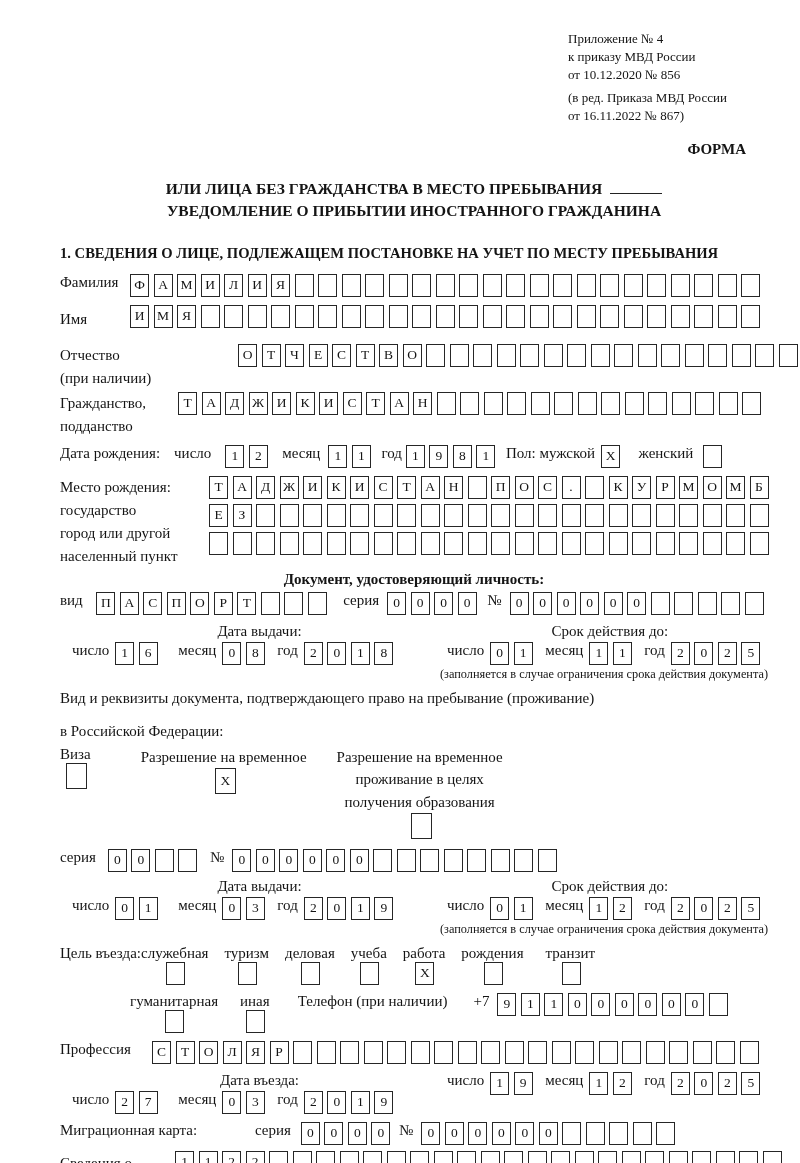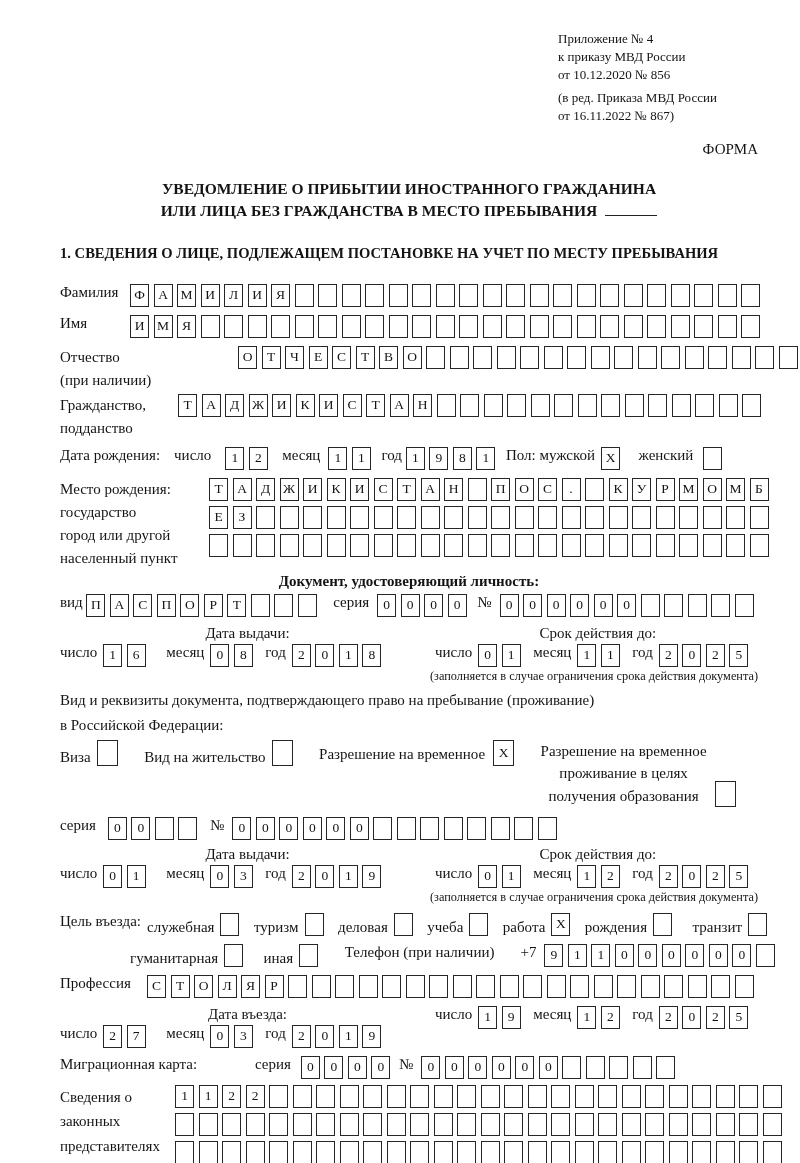--- a/index.html
+++ b/index.html
@@ -1,59 +1,59 @@
 <!DOCTYPE html>
 <html><head>
 <meta charset="utf-8">
 <style>
   html,body{margin:0;padding:0;background:#fff;}
   body{width:800px;height:1163px;overflow:hidden;color:#141414;
        font-family:"Liberation Serif","DejaVu Serif",serif;font-size:15px;}
-  .page{box-sizing:border-box;width:800px;height:1163px;padding:30px 42px 0 60px;}
+  .page{box-sizing:border-box;width:800px;height:1163px;padding:30px 32px 0 60px;}
 
   
   .cbox{box-sizing:border-box;display:inline-block;flex:0 0 auto;width:19px;height:23px;
         border:1.6px solid #262626;margin-right:4.5px;text-align:center;
         font-size:13.5px;line-height:20px;background:#fff;}
   .cbox.big{width:21px;height:26px;line-height:23px;}
   .boxes{display:inline-flex;flex-wrap:nowrap;align-items:flex-start;}
 
   .frow{display:flex;align-items:flex-start;}
   .lbl{white-space:nowrap;}
   .small{font-size:12.3px;}
 
   
   .hdr-block{margin-left:auto;width:200px;font-size:13px;line-height:1.38;}
   .hdr-gap{height:5px;}
-  .forma{text-align:right;font-weight:normal;margin:16px 0 20px 0;font-size:15px;}
+  .forma{text-align:right;font-weight:bold;margin:16px 22px 20px 0;font-size:15px;}
   .title{text-align:center;font-weight:bold;font-size:15.5px;line-height:1.45;margin-bottom:22px;}
   .blank-line{display:inline-block;width:52px;border-bottom:1.7px solid #222;height:13px;margin-left:8px;}
-  .sec-head{font-weight:bold;font-size:14.6px;margin-bottom:22px;}
-
-  .mb2{margin-bottom:2px;gap:28px;}.mb4{margin-bottom:8px;}.mb6{margin-bottom:6px;}
+  .sec-head{font-weight:bold;font-size:14.6px;margin-bottom:12px;}
+
+  .mb2{margin-bottom:2px;gap:28px;}.mb4{margin-bottom:16px;align-items:flex-end;}.mb6{margin-bottom:6px;}
   .mb8{margin-bottom:8px;}.mb10{margin-bottom:10px;}
 
   .w70{width:70px;flex:0 0 auto;}
   .w118{width:118px;flex:0 0 auto;}
   .w150{width:150px;flex:0 0 auto;}
   .w121{width:121px;flex:0 0 auto;}
   .lblcol{flex:0 0 auto;line-height:1.55;}
   .boxrows .boxes{margin-bottom:5px;}
 
   .center-b{text-align:center;font-weight:bold;margin:2px 0 4px 0;}
-  .dcols{display:flex;}
+  .dcols{display:flex;margin-left:12px;}
   .dcol-l{width:375px;flex:0 0 auto;}
   .dcol-r{flex:1 1 auto;}
   .dhead{text-align:center;margin-bottom:2px;}
   .dgroup{display:flex;align-items:flex-start;}
   .dgroup .lbl{margin-right:6px;}
   .dgroup .boxes{margin-right:8px;}
   .note-r{text-align:right;margin-top:2px;}
 
-  .opt{display:flex;align-items:flex-end;}
+  .opt{display:flex;align-items:center;flex-direction:column;}
   .opt .lbl{margin-right:6px;}
   .optlines{text-align:center;line-height:1.5;margin-right:8px;}
   .gap10{width:10px;flex:0 0 auto;}
   .gap16{width:16px;flex:0 0 auto;}
   .gap22{width:22px;flex:0 0 auto;}
 
   .reps{display:flex;}
   .reps .lblcol{width:115px;line-height:1.62;}
 </style>
 </head>
@@ -66,24 +66,24 @@
     <div>к приказу МВД России</div>
     <div>от 10.12.2020 № 856</div>
     <div class="hdr-gap"></div>
     <div>(в ред. Приказа МВД России</div>
     <div>от 16.11.2022 № 867)</div>
   </div>
 
   <div class="forma">ФОРМА</div>
 
   <div class="title">
-    <div>УВЕДОМЛЕНИЕ О ПРИБЫТИИ ИНОСТРАННОГО ГРАЖДАНИНА</div>
     <div>
       <span>ИЛИ ЛИЦА БЕЗ ГРАЖДАНСТВА В МЕСТО ПРЕБЫВАНИЯ</span><span class="blank-line"></span>
     </div>
+    <div>УВЕДОМЛЕНИЕ О ПРИБЫТИИ ИНОСТРАННОГО ГРАЖДАНИНА</div>
   </div>
 
   <div class="sec-head">1. СВЕДЕНИЯ О ЛИЦЕ, ПОДЛЕЖАЩЕМ ПОСТАНОВКЕ НА УЧЕТ ПО МЕСТУ ПРЕБЫВАНИЯ</div>
 
   <div class="frow mb8">
     <div class="lbl w70">Фамилия</div>
     <div class="boxes">
         <span class="cbox">Ф</span>
         <span class="cbox">А</span>
         <span class="cbox">М</span>
@@ -422,26 +422,20 @@
   <div class="mb6">в Российской Федерации:</div>
 
   <div class="frow mb10">
     <div class="opt">
       <span class="lbl">Виза</span>
       <span class="boxes">
           <span class="cbox big"></span>
         </span>
     </div>
     <div class="gap22"></div>
-    <div class="opt">
-      <span class="lbl">Вид на жительство</span>
-      <span class="boxes">
-          <span class="cbox big"></span>
-        </span>
-    </div>
     <div class="gap22"></div>
     <div class="opt">
       <div class="optlines">
         <div>Разрешение на временное</div>
       </div>
       <span class="boxes">
           <span class="cbox big">X</span>
         </span>
     </div>
     <div class="gap22"></div>
@@ -526,21 +520,21 @@
             <span class="cbox">0</span>
             <span class="cbox">2</span>
             <span class="cbox">5</span>
           </span>
       </div>
     </div>
   </div>
   <div class="note-r small mb8">(заполняется в случае ограничения срока действия документа)</div>
 
   <div class="frow mb8">
-    <span class="lbl" style="margin-right:6px">Цель въезда:</span>
+    <span class="lbl" style="margin-right:0">Цель въезда:</span>
     <div class="opt">
         <span class="lbl">служебная</span>
         <span class="boxes">
           <span class="cbox"></span>
         </span>
       </div>
     <div class="gap10"></div>
     <div class="opt">
         <span class="lbl">туризм</span>
         <span class="boxes">

